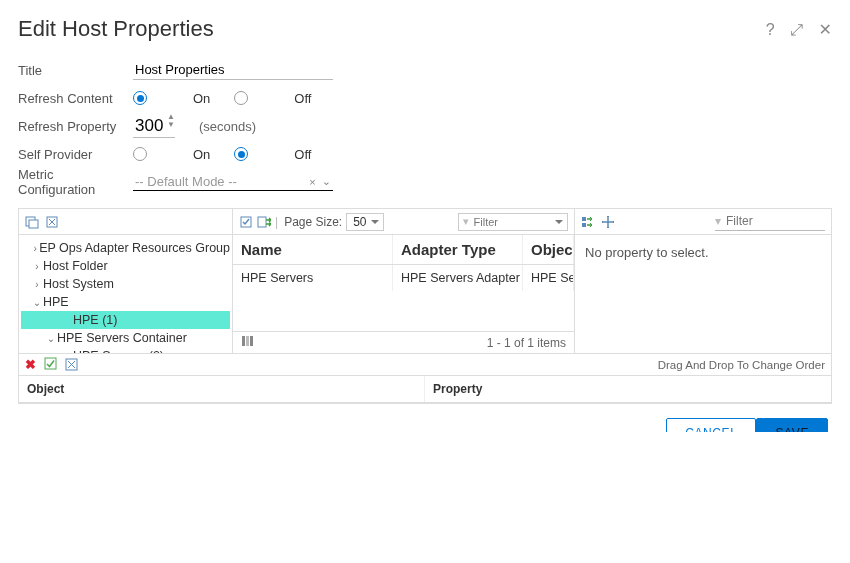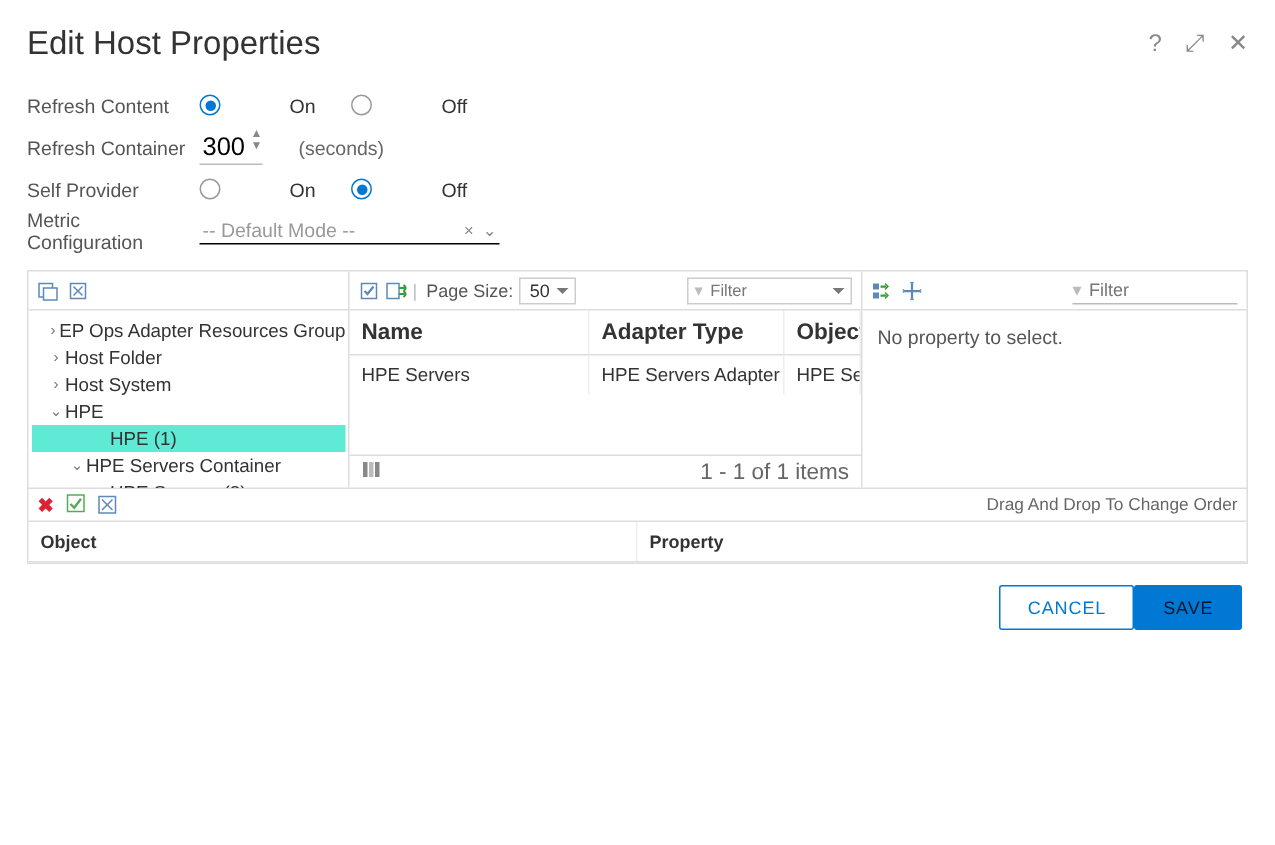--- a/index.html
+++ b/index.html
@@ -42,21 +42,21 @@
   .page-size { border:1px solid #ccc; background:#fff; padding:1px 16px 1px 6px; font-size:12px; position:relative;}
   .page-size::after{content:""; position:absolute; right:4px; top:6px; border:4px solid transparent; border-top-color:#777;}
   .flt { display:flex; align-items:center; border:1px solid #ccc; padding:0 4px; height:18px; margin-left:auto; color:#aaa; font-size:11px; width:110px; position:relative;}
   .flt input{ border:none; outline:none; width:100%; font-size:11px; color:#555; background:transparent;}
   .flt .funnel{ margin-right:3px; color:#bbb;}
   .flt::after{content:""; position:absolute; right:4px; top:6px; border:4px solid transparent; border-top-color:#777;}
   .grid-head { display:flex; border-bottom:1px solid #ddd; font-weight:600; font-size:15px; color:#333;}
   .grid-head div, .grid-row div { padding:6px 8px; border-right:1px solid #eee; overflow:hidden; white-space:nowrap;}
   .col-name{ width:160px;} .col-adapter{ width:130px;} .col-ot{ flex:1;}
   .grid-row { display:flex; font-size:12.5px; border-bottom:1px solid transparent;}
-  .grid-foot { margin-top:auto; height:22px; border-top:1px solid #ddd; display:flex; align-items:center; padding:0 8px; font-size:15px; color:#666;}
+  .grid-foot { margin-top:auto; height:22px; border-top:1px solid #ddd; display:flex; align-items:center; padding:0 8px; font-size:12px; color:#666;}
   .grid-foot .cols-icon{ color:#888;}
   .grid-foot .status{ margin-left:auto;}
   .right .flt2 { border:none; border-bottom:1px solid #bbb; width:110px; display:flex; align-items:center; margin-left:auto; padding-bottom:1px;}
   .right .flt2 .funnel{ color:#bbb; margin-right:3px;}
   .right .flt2 input{ border:none; outline:none; font-size:12px; width:100%; background:transparent;}
   .right .empty{ padding:10px; color:#555; font-size:13px;}
   .lower { border:1px solid #ddd; border-top:none; height:137px; display:flex; flex-direction:column;}
   .lower-tb { height:22px; border-bottom:1px solid #ddd; display:flex; align-items:center; padding:0 6px; gap:8px; font-size:11.5px; color:#666;}
   .lower-tb .rgt { margin-left:auto;}
   .lower-head { display:flex; border-bottom:1px solid #ddd; font-weight:600; font-size:12px;}
@@ -79,36 +79,42 @@
     <h1>Edit Host Properties</h1>
     <div class="actions">
       <span>?</span>
       <span>⤢</span>
       <span>✕</span>
     </div>
   </div>
 
   <div class="form-rows">
     <div class="form-row">
+      <div class="lbl">Title</div>
+      <div class="ctl">
+          <input class="underline-input" value="Host Properties" style="">
+        </div>
+    </div>
+    <div class="form-row">
       <div class="lbl">Refresh Content</div>
       <div class="ctl">
         <span class="radio checked">
             <span class="circle">
               <span class="dot"></span>
             </span>
             <span>On</span>
           </span>
         <span class="radio">
             <span class="circle"></span>
             <span>Off</span>
           </span>
       </div>
     </div>
     <div class="form-row">
-      <div class="lbl">Refresh Container</div>
+      <div class="lbl">Refresh Property</div>
       <div class="ctl">
         <span class="num-wrap">
           <input class="num-input" value="300" style="">
           <span class="spin">
               <span>▲</span>
               <span>▼</span>
             </span>
         </span>
         <span class="hint">(seconds)</span>
       </div>

